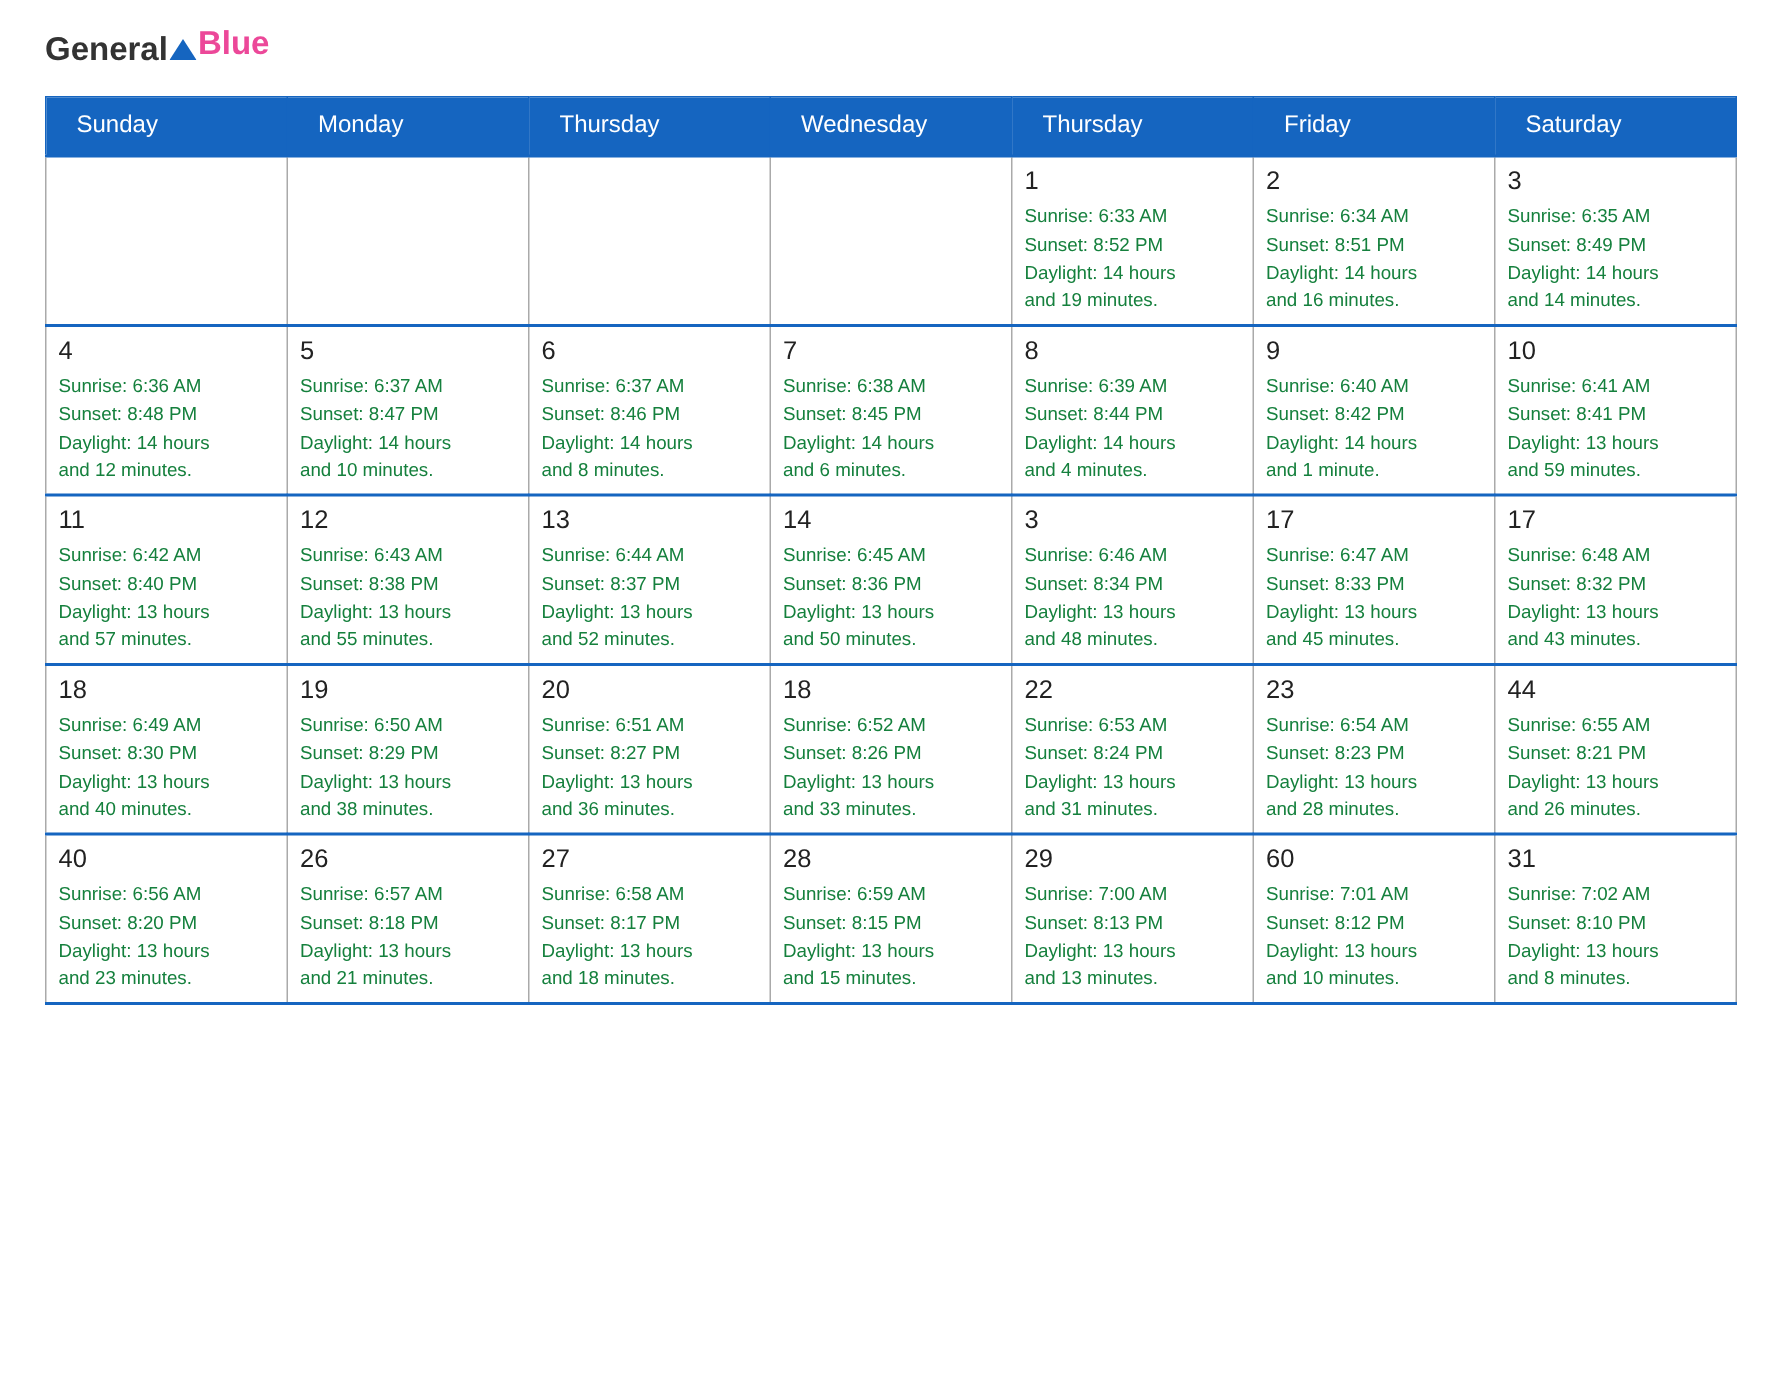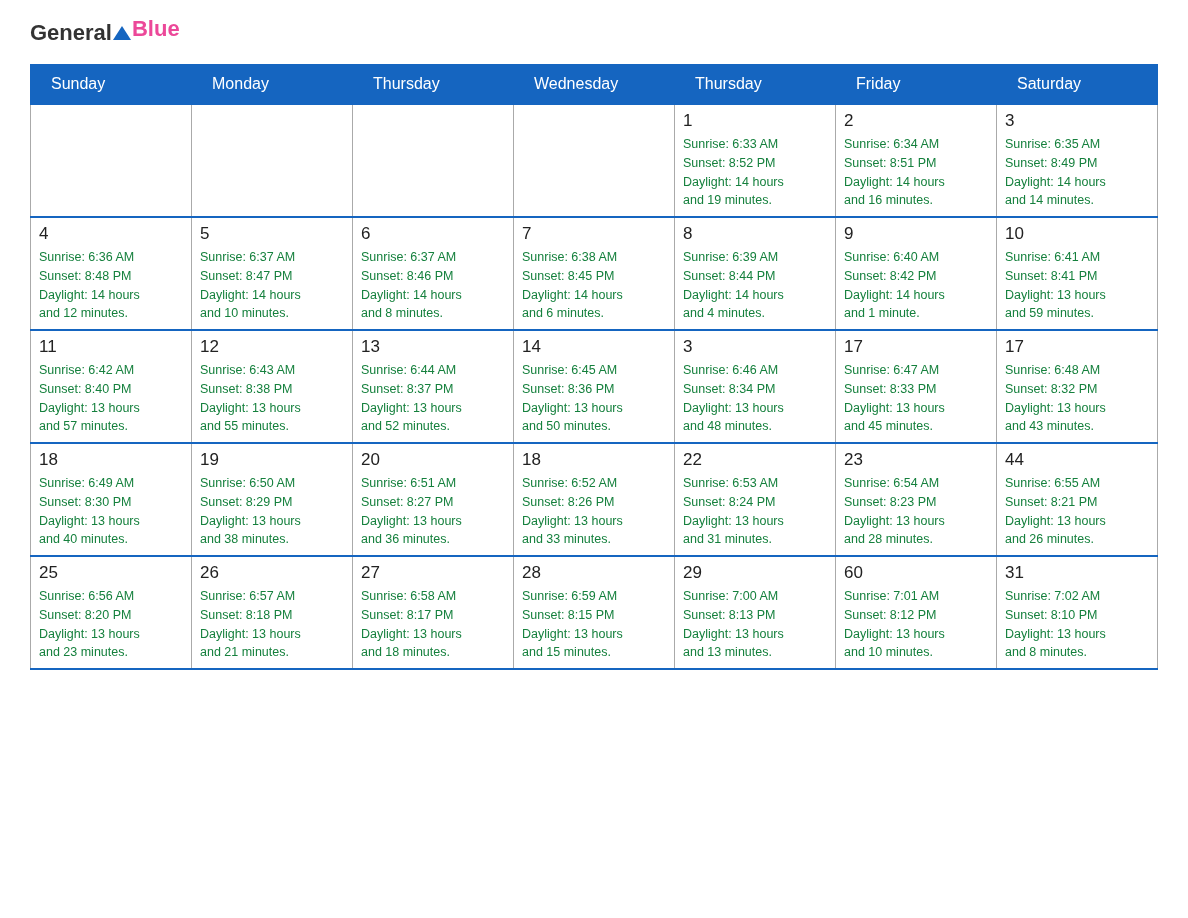--- a/index.html
+++ b/index.html
@@ -210,21 +210,21 @@
           <div class="day-number">23</div>
           <div class="day-info">Sunrise: 6:54 AM<br>Sunset: 8:23 PM<br>Daylight: 13 hours<br>and 28 minutes.</div>
         </td>
         <td>
           <div class="day-number">44</div>
           <div class="day-info">Sunrise: 6:55 AM<br>Sunset: 8:21 PM<br>Daylight: 13 hours<br>and 26 minutes.</div>
         </td>
       </tr>
       <tr>
         <td>
-          <div class="day-number">25</div>
+          <div class="day-number">40</div>
           <div class="day-info">Sunrise: 6:56 AM<br>Sunset: 8:20 PM<br>Daylight: 13 hours<br>and 23 minutes.</div>
         </td>
         <td>
           <div class="day-number">26</div>
           <div class="day-info">Sunrise: 6:57 AM<br>Sunset: 8:18 PM<br>Daylight: 13 hours<br>and 21 minutes.</div>
         </td>
         <td>
           <div class="day-number">27</div>
           <div class="day-info">Sunrise: 6:58 AM<br>Sunset: 8:17 PM<br>Daylight: 13 hours<br>and 18 minutes.</div>
         </td>

